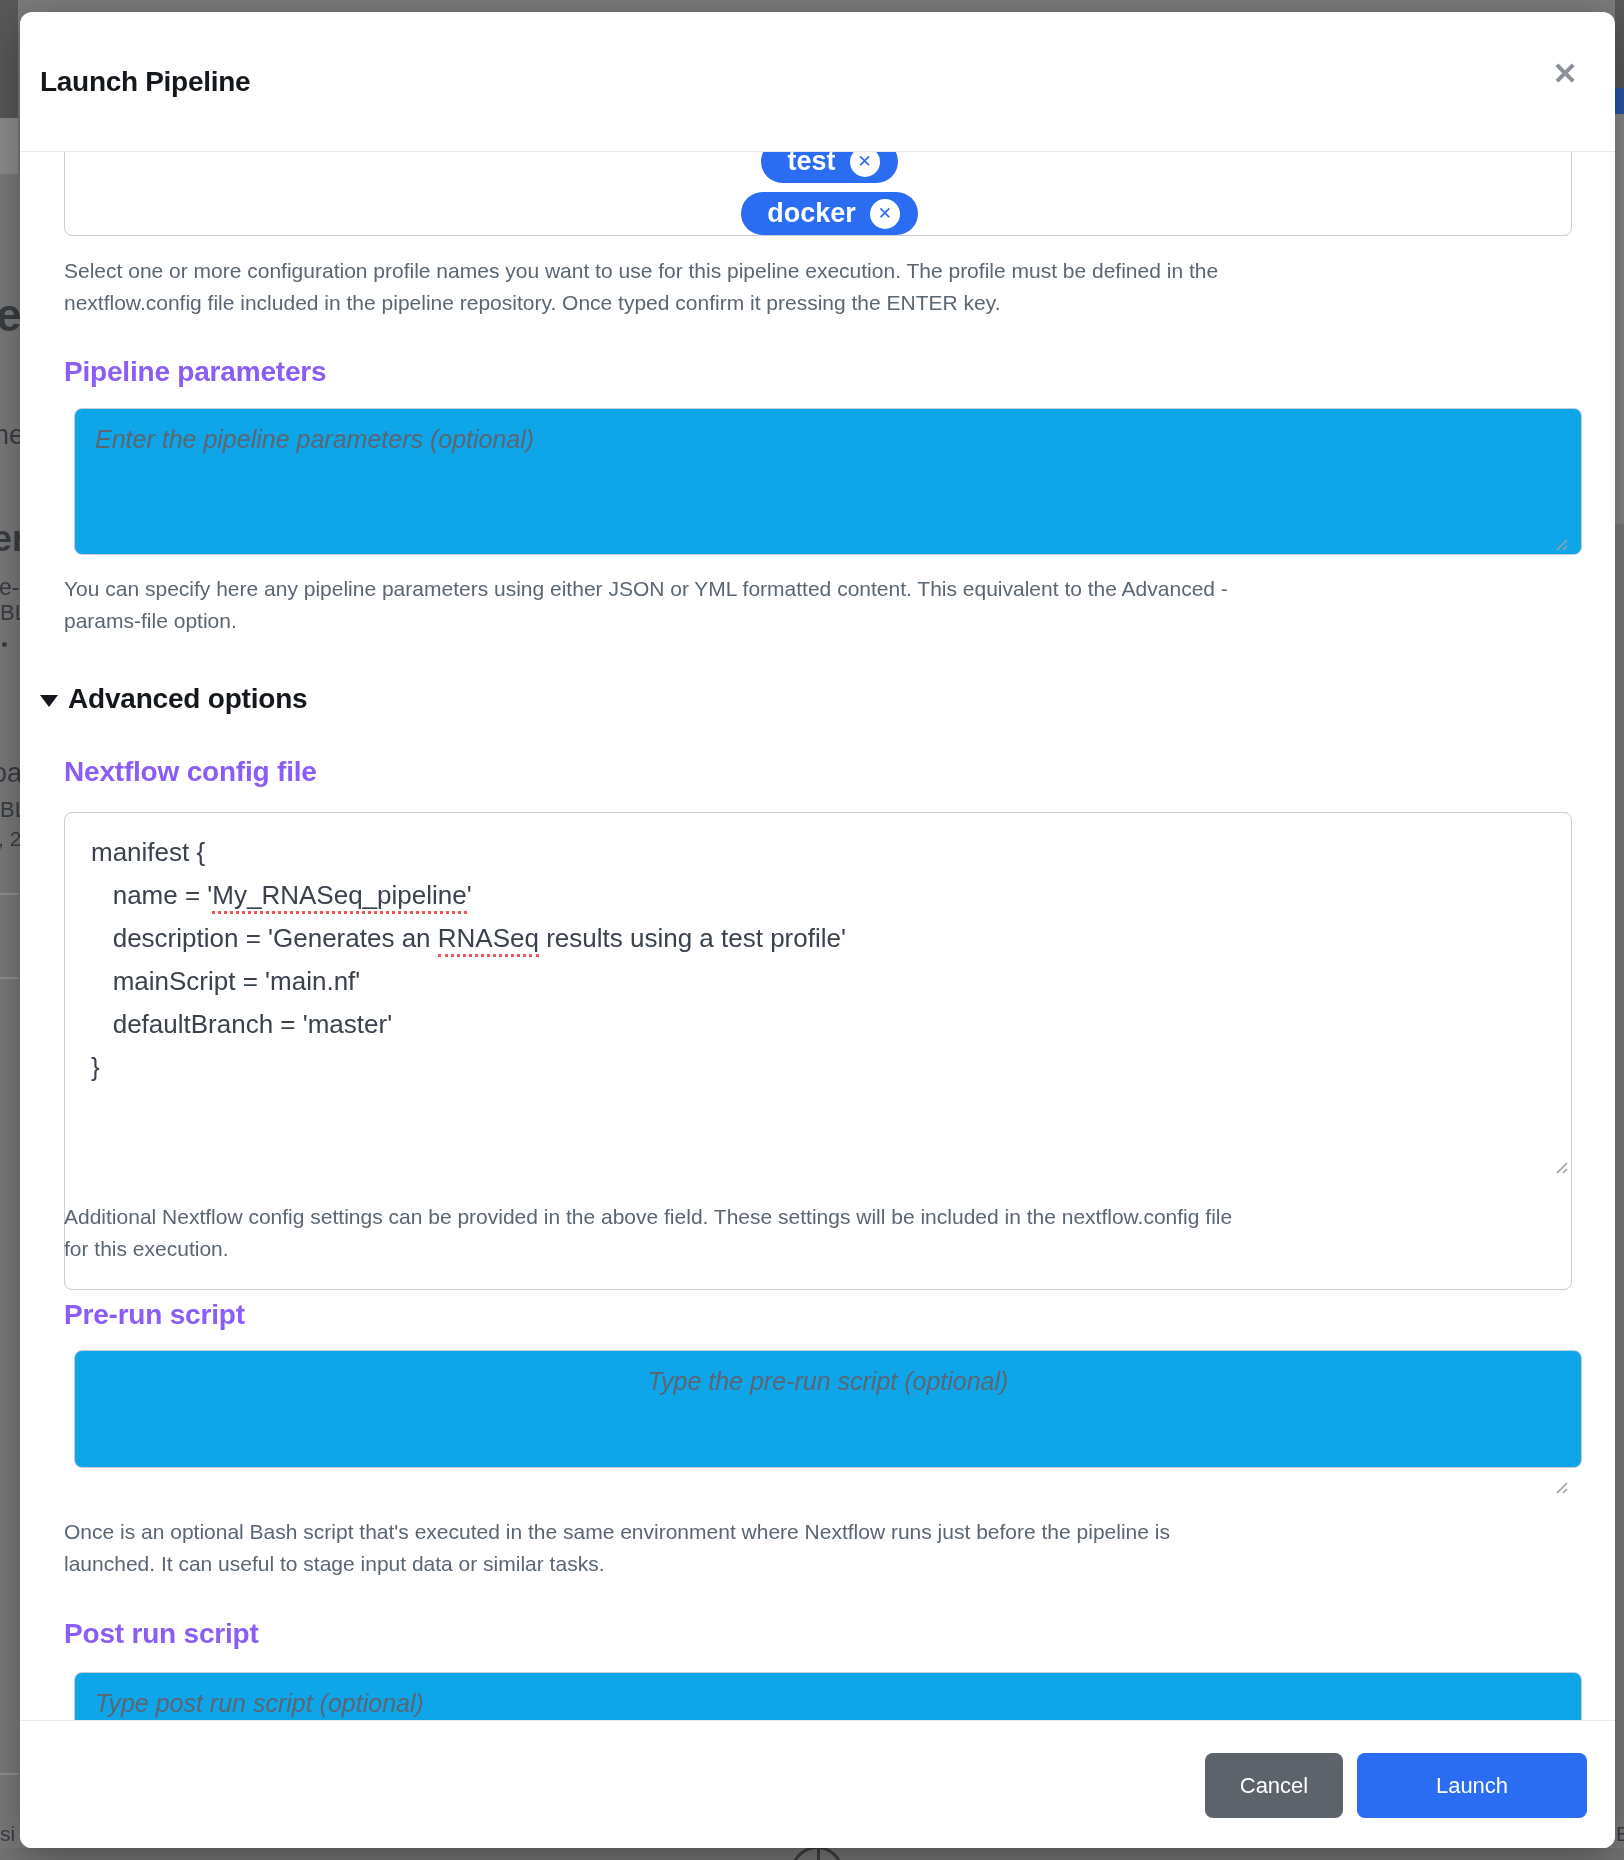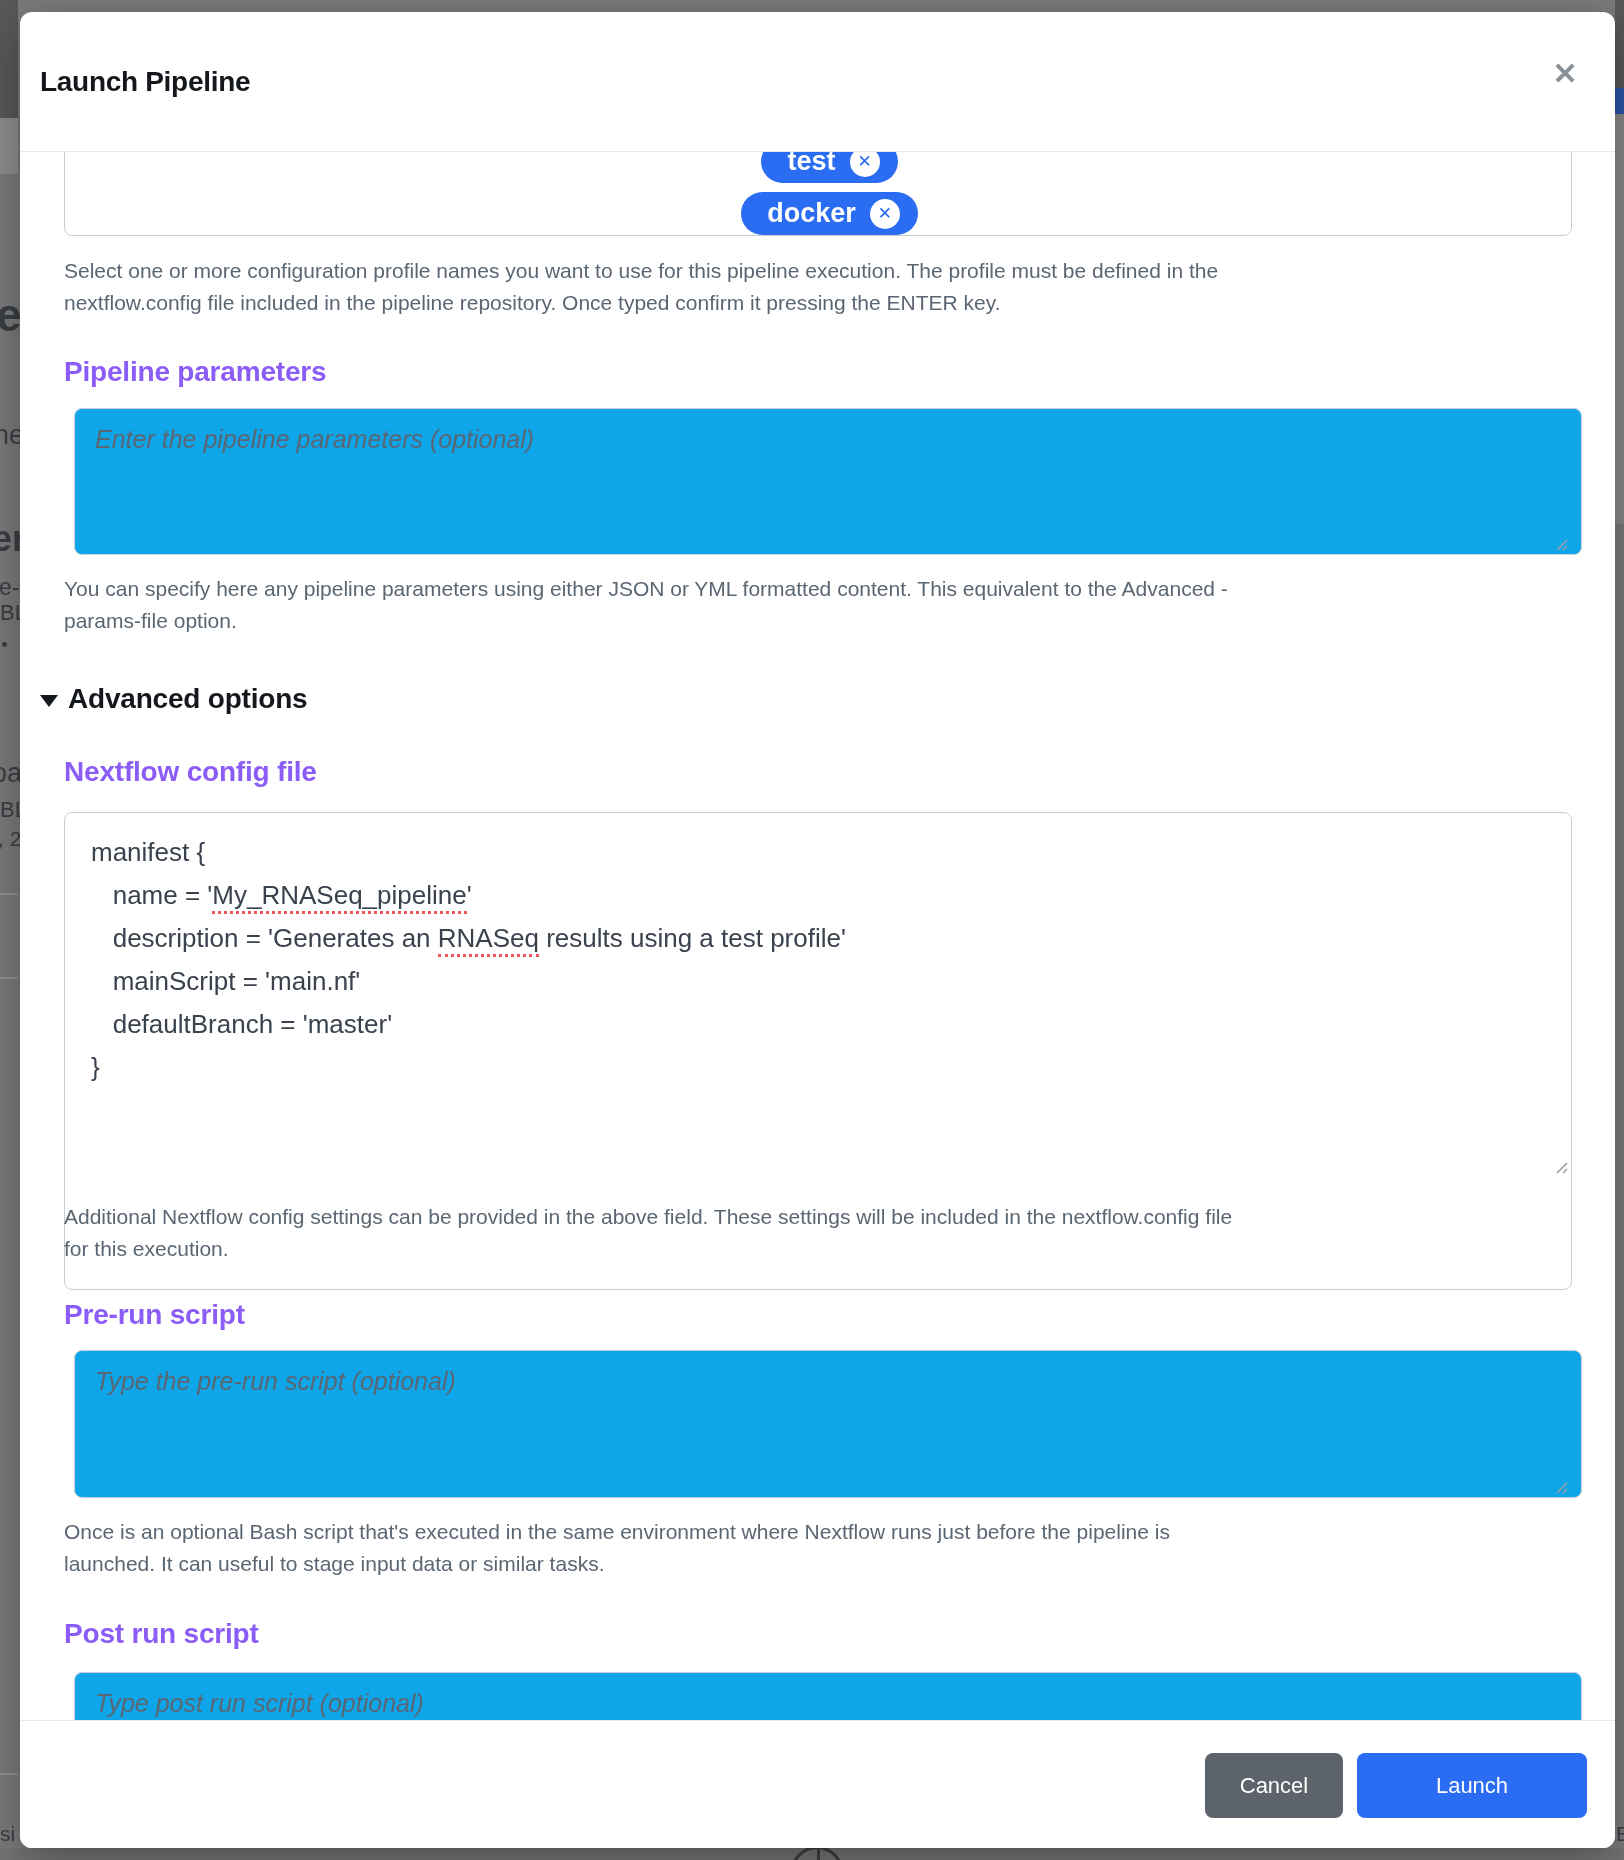--- a/index.html
+++ b/index.html
@@ -159,21 +159,21 @@
 
     <div class="sec-label" style="top:604px;">Nextflow config file</div>
     <div class="config-editor"><div><span>manifest {</span></div><div><span>   name = '</span><span class="squiggle">My_RNASeq_pipeline</span><span>'</span></div><div><span>   description = 'Generates an </span><span class="squiggle">RNASeq</span><span> results using a test profile'</span></div><div><span>   mainScript = 'main.nf'</span></div><div><span>   defaultBranch = 'master'</span></div><div><span>}</span></div></div>
     <svg class="resize-handle" style="left:1532px;top:1006px;" viewBox="0 0 16 16">
       <path d="M15 5 L5 15 M15 11 L11 15" stroke="#9aa0a6" stroke-width="1.6" fill="none"></path>
     </svg>
     <div class="help" style="top:1049px;">Additional Nextflow config settings can be provided in the above field. These settings will be included in the nextflow.config file
 for this execution.</div>
 
     <div class="sec-label" style="top:1147px;">Pre-run script</div>
-    <textarea class="ta" style="top: 1198px; height: 148px;" placeholder="Type the pre-run script (optional)"></textarea>
+    <textarea class="ta" style="top: 1198px; height: 118px; text-align: center;" placeholder="Type the pre-run script (optional)"></textarea>
     <svg class="resize-handle" style="left:1532px;top:1326px;" viewBox="0 0 16 16">
       <path d="M15 5 L5 15 M15 11 L11 15" stroke="#9aa0a6" stroke-width="1.6" fill="none"></path>
     </svg>
     <div class="help" style="top:1364px;">Once is an optional Bash script that's executed in the same environment where Nextflow runs just before the pipeline is
 launched. It can useful to stage input data or similar tasks.</div>
 
     <div class="sec-label" style="top:1466px;">Post run script</div>
     <textarea class="ta" style="top: 1520px; height: 148px;" placeholder="Type post run script (optional)"></textarea>
 
   </div>

